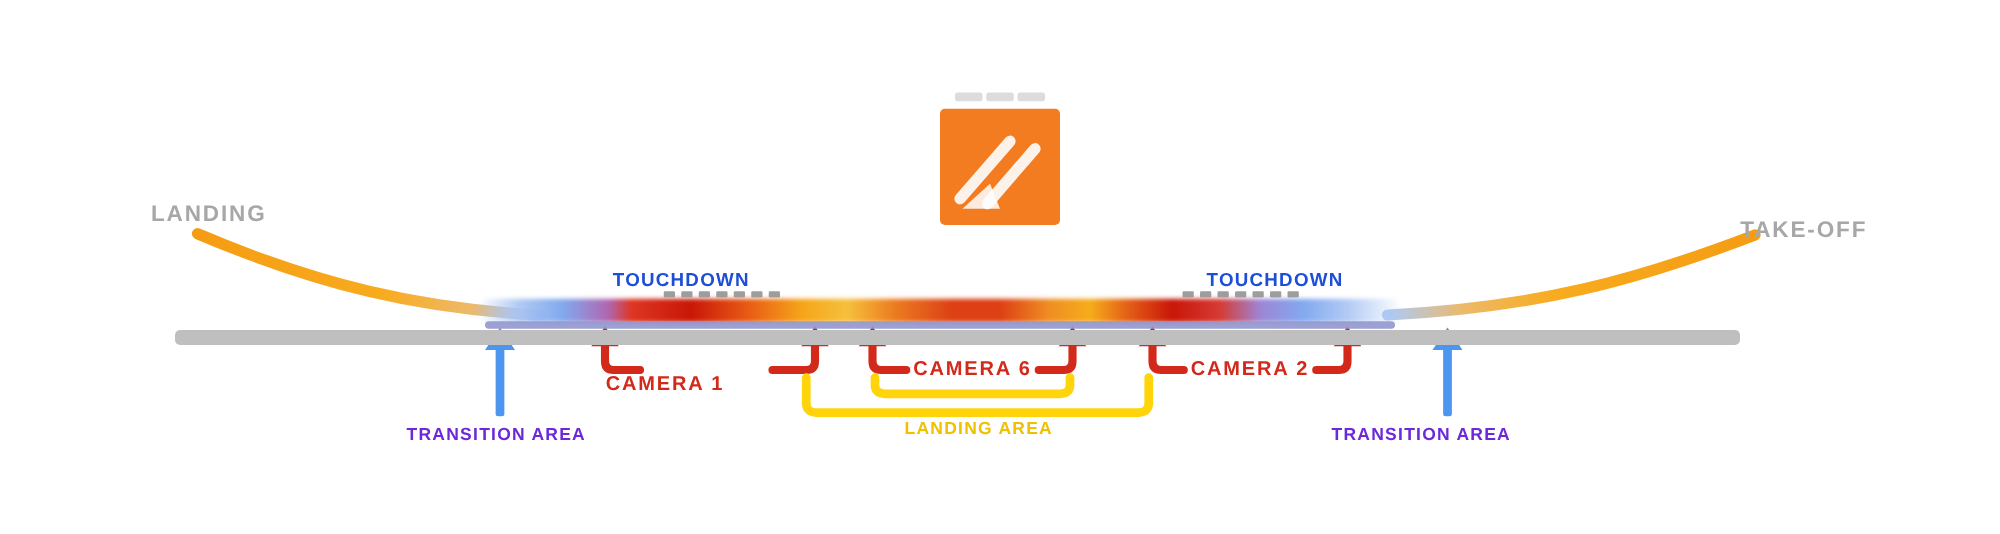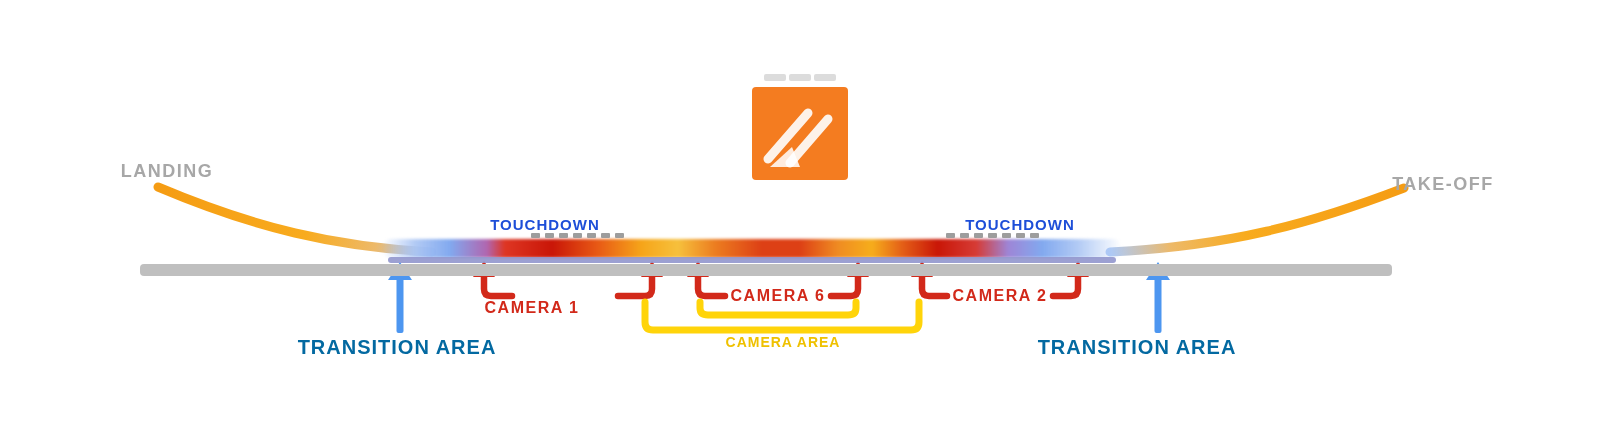--- a/index.html
+++ b/index.html
@@ -6,21 +6,21 @@
   .canvas{
     position:relative;width:1600px;height:427px;background:#ffffff;overflow:hidden;
     font-family:"Liberation Sans", sans-serif;
   }
   .abs{position:absolute;}
   .ctr{transform:translate(-50%,-50%);white-space:nowrap;}
   .lbl-gray{color:#a7a7a7;font-weight:bold;font-size:18px;letter-spacing:1.5px;}
   .lbl-tdz{color:#1d4ed8;font-weight:bold;font-size:15px;letter-spacing:1px;}
   .lbl-cam{color:#d2291a;font-weight:bold;font-size:16px;letter-spacing:1.5px;}
   .lbl-ovl{color:#efc100;font-weight:bold;font-size:14px;letter-spacing:1px;}
-  .lbl-trn{color:#0369a1;font-weight:bold;font-size:20px;letter-spacing:1px;}
+  .lbl-trn{color:#6d28d9;font-weight:bold;font-size:14px;letter-spacing:1px;}
   .runway-bar{
     left:140px;top:264px;width:1252px;height:12px;background:#bfbfbf;border-radius:4px;
   }
   .heatband{
     left:382px;top:239px;width:740px;height:19px;border-radius:9px;
     filter:blur(1.5px);
     background:linear-gradient(90deg,
       rgba(169,196,243,0) 0%,
       rgba(169,196,243,.9) 4.5%,
       #82a9ef 9.2%,
@@ -157,18 +157,18 @@
   <div class="abs ctr lbl-gray" style="left:167px;top:171px;">LANDING</div>
   <div class="abs ctr lbl-gray" style="left:1443px;top:184px;">TAKE-OFF</div>
 
   <div class="abs ctr lbl-tdz" style="left:545px;top:224px;">TOUCHDOWN</div>
   <div class="abs ctr lbl-tdz" style="left:1020px;top:224px;">TOUCHDOWN</div>
 
   <div class="abs ctr lbl-cam" style="left:532px;top:296px;margin-top:12px;">CAMERA 1</div>
   <div class="abs ctr lbl-cam" style="left:778px;top:296px;">CAMERA 6</div>
   <div class="abs ctr lbl-cam" style="left:1000px;top:296px;">CAMERA 2</div>
 
-  <div class="abs ctr lbl-ovl" style="left:783px;top:342px;">CAMERA AREA</div>
+  <div class="abs ctr lbl-ovl" style="left:783px;top:342px;">LANDING AREA</div>
 
   <div class="abs ctr lbl-trn" style="left:397px;top:347px;">TRANSITION AREA</div>
   <div class="abs ctr lbl-trn" style="left:1137px;top:347px;">TRANSITION AREA</div>
 
 </div>
 
 </body></html>

